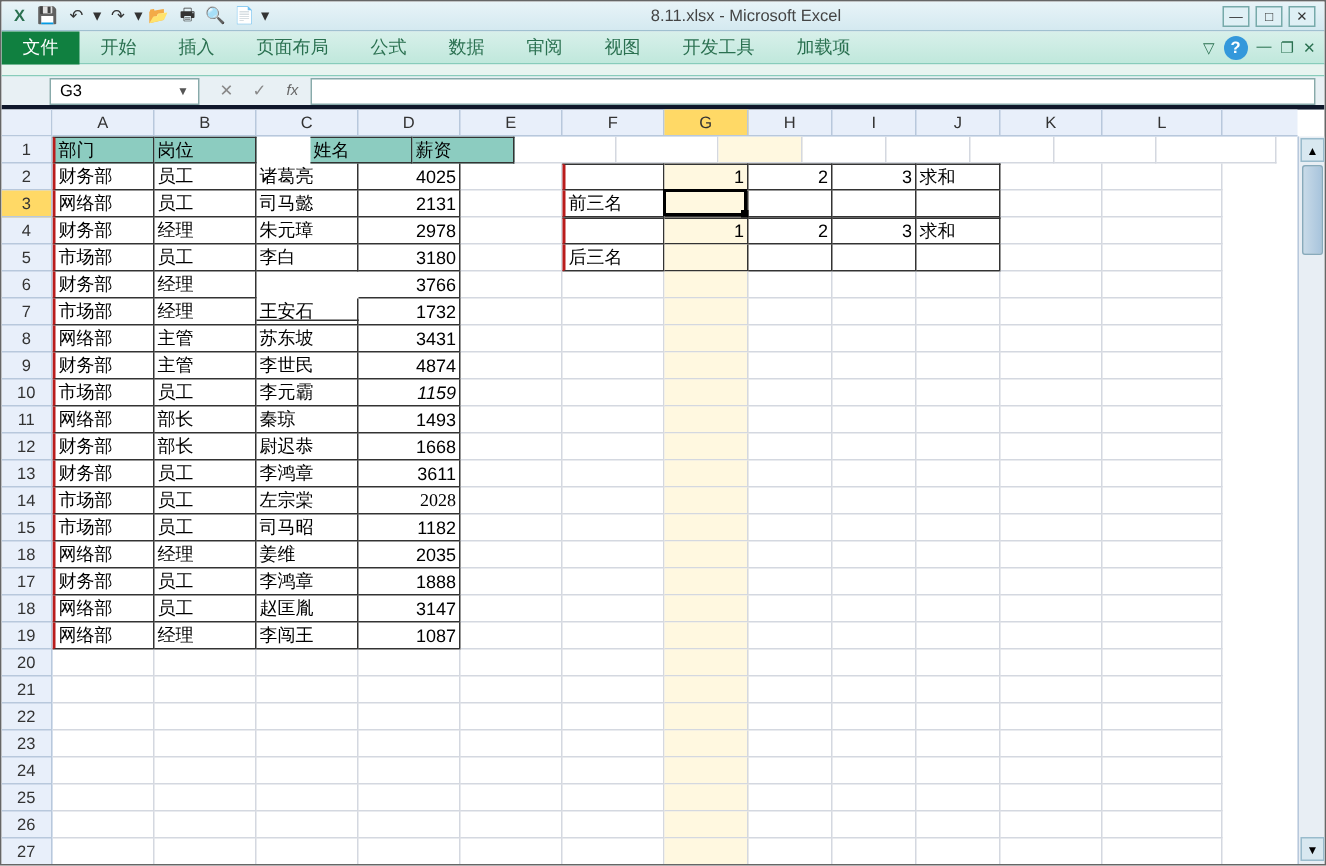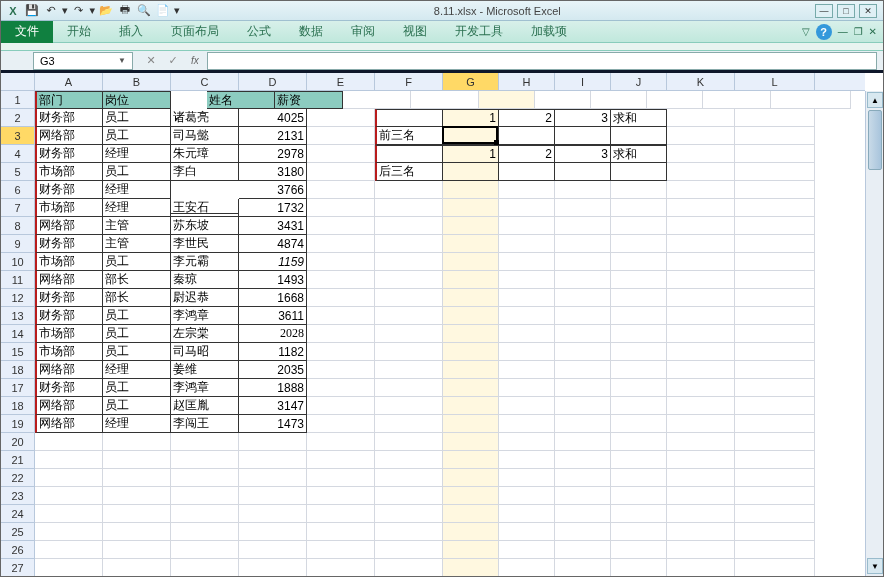--- a/index.html
+++ b/index.html
@@ -397,21 +397,21 @@
         <div class="cell" style="width: 56px;"></div>
         <div class="cell" style="width: 56px;"></div>
         <div class="cell" style="width: 56px;"></div>
         <div class="cell" style="width: 68px;"></div>
         <div class="cell" style="width: 80px;"></div>
       </div>
       <div class="row">
         <div class="cell bord bord-l" style="width: 68px;">网络部</div>
         <div class="cell bord" style="width: 68px;">经理</div>
         <div class="cell bord" style="width: 68px;">李闯王</div>
-        <div class="cell bord num" style="width: 68px;">1473</div>
+        <div class="cell bord num" style="width: 68px;">1087</div>
         <div class="cell" style="width: 68px;"></div>
         <div class="cell" style="width: 68px;"></div>
         <div class="cell colsel" style="width: 56px;"></div>
         <div class="cell" style="width: 56px;"></div>
         <div class="cell" style="width: 56px;"></div>
         <div class="cell" style="width: 56px;"></div>
         <div class="cell" style="width: 68px;"></div>
         <div class="cell" style="width: 80px;"></div>
       </div>
       <div class="row">

